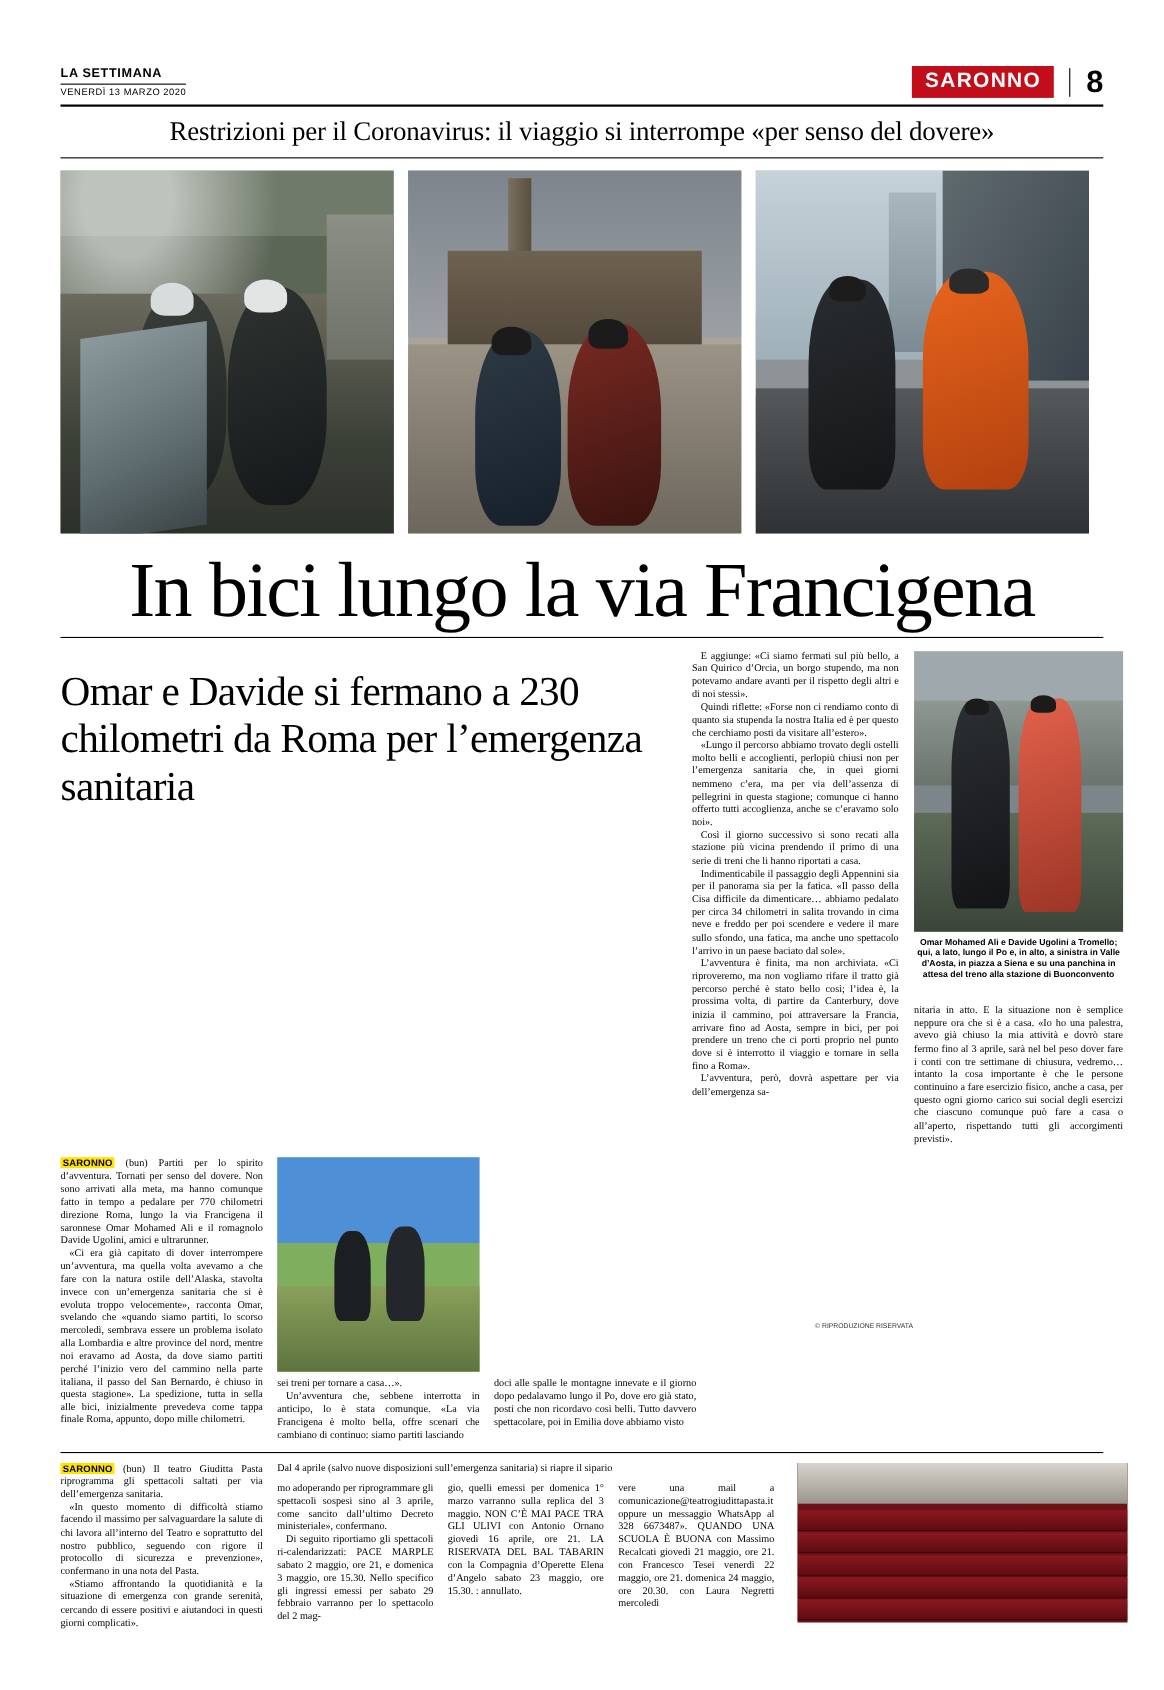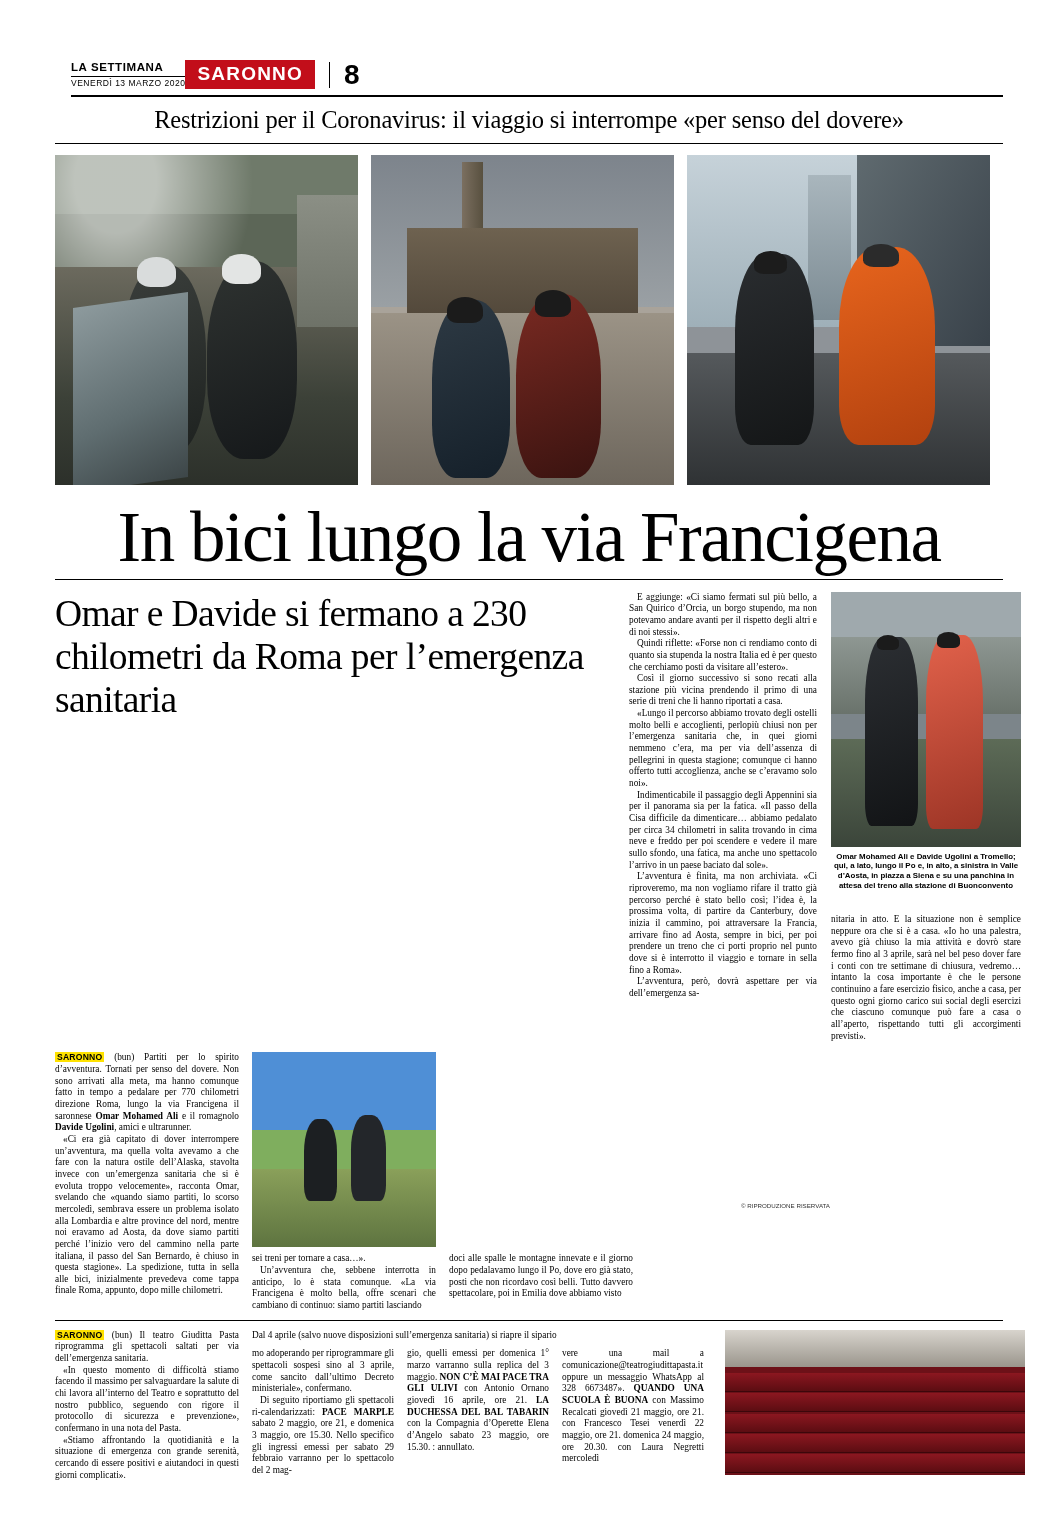--- a/index.html
+++ b/index.html
@@ -16,24 +16,23 @@
     position: relative;
     width: 1058px;
     height: 1536px;
     padding: 60px 55px 20px 55px;
   }
 
   
   .masthead {
     display: flex;
     align-items: flex-end;
-    justify-content: flex-start;
+    justify-content: space-between;
     border-bottom: 2.5px solid #000;
     padding-bottom: 6px;
-    margin-left: 16px;
   }
   .masthead-left { line-height: 1.15; }
   .paper-name {
     font-family: "Liberation Sans", sans-serif;
     font-weight: bold;
     font-size: 11.5px;
     letter-spacing: 0.6px;
   }
   .paper-date {
     font-family: "Liberation Sans", sans-serif;
@@ -157,39 +156,40 @@
     display: grid;
     grid-template-columns: 560px 188px 190px;
     gap: 14px;
     margin-top: 12px;
   }
   .deck {
     font-size: 37.5px;
     line-height: 1.15;
     letter-spacing: -0.6px;
     padding-right: 6px;
+    margin-top: 16px;
   }
 
   .col-text {
     font-size: 9.3px;
     line-height: 1.255;
     text-align: justify;
     hyphens: auto;
   }
   .col-text p { margin: 0; text-indent: 8px; }
   .col-text p.first { text-indent: 0; }
   .label-city {
     font-family: "Liberation Sans", sans-serif;
     font-weight: bold;
     font-size: 8.6px;
     letter-spacing: 0.2px;
     background: #ffe200;
     padding: 0 2px;
   }
-  b { font-weight: bold; }
+  b { font-weight: normal; }
 
   
   .story {
     display: grid;
     grid-template-columns: 184px 184px 184px 184px;
     column-gap: 13px;
     margin-top: 10px;
   }
   .story .cell { position: relative; }
 
@@ -321,22 +321,22 @@
 
   <div class="headline">In bici lungo la via Francigena</div>
   <div class="rule-thin"></div>
 
   <div class="mid">
     <div class="deck">Omar e Davide si fermano a 230 chilometri da Roma per l’emergenza sanitaria</div>
 
     <div class="col-text">
       <p>E aggiunge: «Ci siamo fermati sul più bello, a San Quirico d’Orcia, un borgo stupendo, ma non potevamo andare avanti per il rispetto degli altri e di noi stessi».</p>
       <p>Quindi riflette: «Forse non ci rendiamo conto di quanto sia stupenda la nostra Italia ed è per questo che cerchiamo posti da visitare all’estero».</p>
+      <p>«Lungo il percorso abbiamo trovato degli ostelli molto belli e accoglienti, perlopiù chiusi non per l’emergenza sanitaria che, in quei giorni nemmeno c’era, ma per via dell’assenza di pellegrini in questa stagione; comunque ci hanno offerto tutti accoglienza, anche se c’eravamo solo noi».</p>
       <p>Così il giorno successivo si sono recati alla stazione più vicina prendendo il primo di una serie di treni che li hanno riportati a casa.</p>
-      <p>«Lungo il percorso abbiamo trovato degli ostelli molto belli e accoglienti, perlopiù chiusi non per l’emergenza sanitaria che, in quei giorni nemmeno c’era, ma per via dell’assenza di pellegrini in questa stagione; comunque ci hanno offerto tutti accoglienza, anche se c’eravamo solo noi».</p>
       <p>Indimenticabile il passaggio degli Appennini sia per il panorama sia per la fatica. «Il passo della Cisa difficile da dimenticare… abbiamo pedalato per circa 34 chilometri in salita trovando in cima neve e freddo per poi scendere e vedere il mare sullo sfondo, una fatica, ma anche uno spettacolo l’arrivo in un paese baciato dal sole».</p>
       <p>L’avventura è finita, ma non archiviata. «Ci riproveremo, ma non vogliamo rifare il tratto già percorso perché è stato bello così; l’idea è, la prossima volta, di partire da Canterbury, dove inizia il cammino, poi attraversare la Francia, arrivare fino ad Aosta, sempre in bici, per poi prendere un treno che ci porti proprio nel punto dove si è interrotto il viaggio e tornare in sella fino a Roma».</p>
       <p>L’avventura, però, dovrà aspettare per via dell’emergenza sa-</p>
     </div>
 
     <div>
       <div class="side-photo">
         <div class="hill"></div>
         <div class="g"></div>
         <div class="p1"></div>
@@ -393,21 +393,21 @@
     </div>
 
     <div>
       <div class="bottom-head-kicker">Dal 4 aprile (salvo nuove disposizioni sull’emergenza sanitaria) si riapre il sipario</div>
       <div class="bottom-cols">
         <div class="col-text">
           <p class="first">mo adoperando per riprogrammare gli spettacoli sospesi sino al 3 aprile, come sancito dall’ultimo Decreto ministeriale», confermano.</p>
           <p>Di seguito riportiamo gli spettacoli ri-calendarizzati: <b>PACE MARPLE</b> sabato 2 maggio, ore 21, e domenica 3 maggio, ore 15.30. Nello specifico gli ingressi emessi per sabato 29 febbraio varranno per lo spettacolo del 2 mag-</p>
         </div>
         <div class="col-text">
-          <p class="first">gio, quelli emessi per domenica 1° marzo varranno sulla replica del 3 maggio. <b>NON C’È MAI PACE TRA GLI ULIVI</b> con Antonio Ornano giovedì 16 aprile, ore 21. <b>LA DUCHESSA DEL BAL TABARIN</b> con la Compagnia d’Operette Elena d’Angelo sabato 23 maggio, ore 15.30. : annullato.</p>
+          <p class="first">gio, quelli emessi per domenica 1° marzo varranno sulla replica del 3 maggio. <b>NON C’È MAI PACE TRA GLI ULIVI</b> con Antonio Ornano giovedì 16 aprile, ore 21. <b>LA RISERVATA DEL BAL TABARIN</b> con la Compagnia d’Operette Elena d’Angelo sabato 23 maggio, ore 15.30. : annullato.</p>
 
         </div>
         <div class="col-text">
           <p class="first">vere una mail a comunicazione@teatrogiudittapasta.it oppure un messaggio WhatsApp al 328 6673487». <b>QUANDO UNA SCUOLA È BUONA</b> con Massimo Recalcati giovedì 21 maggio, ore 21.  con Francesco Tesei venerdì 22 maggio, ore 21.  domenica 24 maggio, ore 20.30.  con Laura Negretti mercoledì</p>
         </div>
       </div>
     </div>
 
     <div>
       <div class="theatre-photo">

